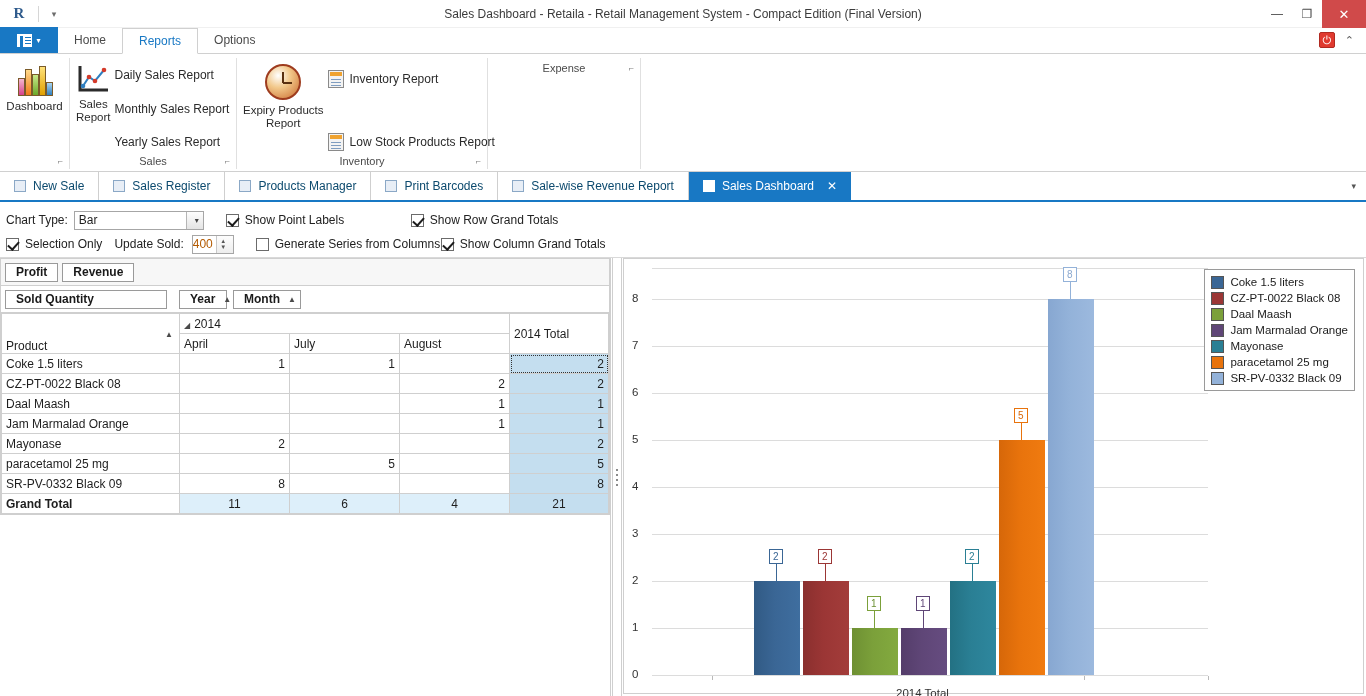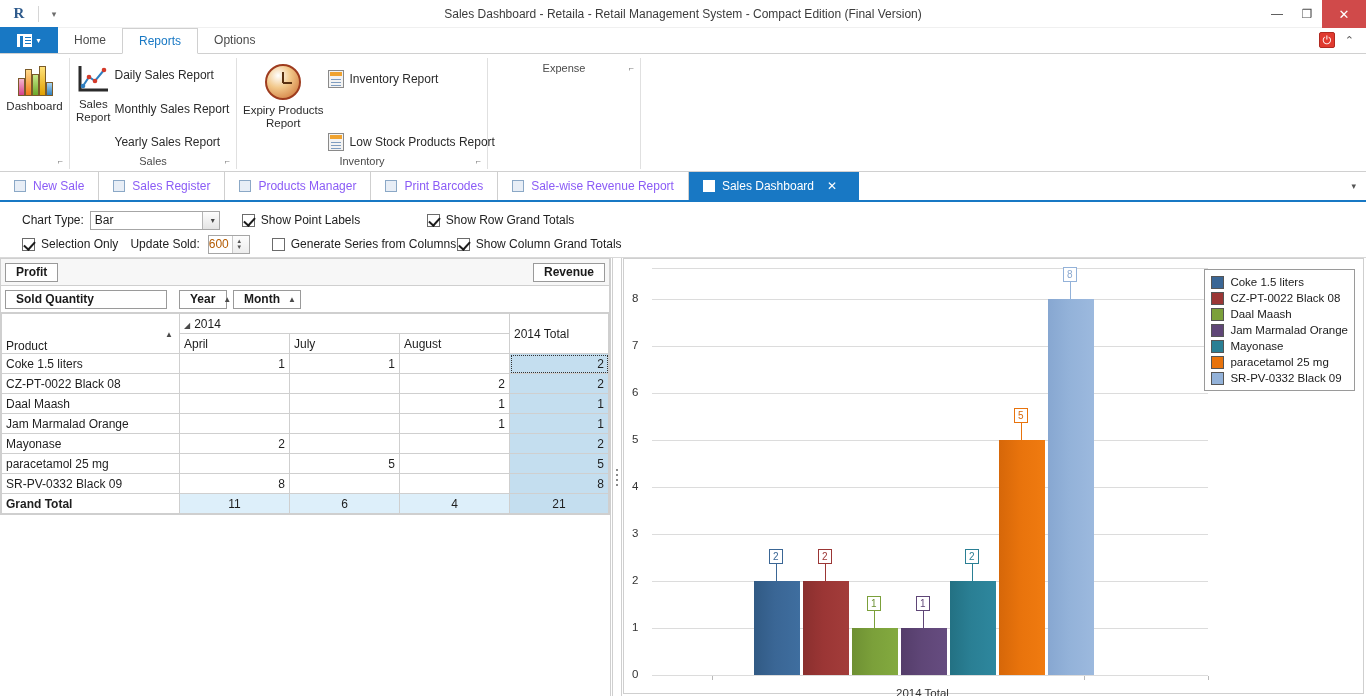--- a/index.html
+++ b/index.html
@@ -80,30 +80,30 @@
   .ico-doc { width:16px; height:18px; background:#f3f3f3; border:1px solid #8a8a8a; position:relative; }
   .ico-doc:before { content:''; position:absolute; left:1px; top:1px; right:1px; height:4px;
                     background:#f0a330; }
   .ico-doc:after { content:''; position:absolute; left:2px; top:8px; width:10px; height:1px;
                    background:#7f9dc0; box-shadow:0 3px 0 #7f9dc0, 0 6px 0 #7f9dc0; }
 
   
   .doctabs { height:30px; background:#fff; display:flex; align-items:stretch;
              border-bottom:2px solid #1878c4; position:relative; }
   .dtab { display:flex; align-items:center; gap:7px; padding:0 14px; font-size:12px;
-          color:#8b5cf6; border-right:1px solid #cfcfcf; }
+          color:#0c4a6e; border-right:1px solid #cfcfcf; }
   .dtab .box { width:12px; height:12px; border:1px solid #8ba8c6; background:#e8eef6; }
-  .dtab.active { background:#1878c4; color:#fff; border-right:none; padding-right:22px; }
+  .dtab.active { background:#1878c4; color:#fff; border-right:none; padding-right:14px; }
   .dtab.active .box { border-color:#fff; background:#fff; }
   .dtab .tclose { font-size:12px; margin-left:6px; color:#fff; }
   .doctabs-caret { margin-left:auto; padding:0 10px; display:flex; align-items:center;
                    color:#555; font-size:9px; }
 
   
-  .optbar { height:56px; padding:6px 22px 0; background:#fff; border-bottom:1px solid #d9d9d9;
+  .optbar { height:56px; padding:6px 6px 0; background:#fff; border-bottom:1px solid #d9d9d9;
             position:relative; }
   .optrow { display:flex; align-items:center; height:24px; }
   .olabel { font-size:12px; color:#222; }
   .combo { width:130px; height:19px; border:1px solid #a6a6a6; background:#fff;
            display:flex; align-items:center; position:relative; margin-left:6px; }
   .combo span { padding-left:4px; font-size:12px; }
   .combo .cbtn { position:absolute; right:0; top:0; width:17px; height:17px;
                  background:linear-gradient(#fdfdfd,#e4e4e4); border-left:1px solid #b5b5b5;
                  display:flex; align-items:center; justify-content:center;
                  font-size:8px; color:#444; }
@@ -128,21 +128,21 @@
   .splitter .dots { display:flex; flex-direction:column; gap:3px; }
   .splitter .dots i { width:2px; height:2px; background:#8a8a8a; display:block; }
   .splitter:before, .splitter:after { content:''; position:absolute; top:0; bottom:0;
                                       width:1px; background:#cfcfcf; }
   .splitter:before { left:1px; } .splitter:after { right:1px; }
   .right-pane { flex:1; background:#fff; border:1px solid #cfcfcf; margin:0 2px 2px 0;
                 position:relative; }
 
   
   .fieldbar { height:28px; border:1px solid #cfcfcf; background:#f7f7f7;
-              display:flex; align-items:center; gap:4px; padding:0 4px;justify-content:space-between; }
+              display:flex; align-items:center; gap:4px; padding:0 4px; }
   .fieldchip { border:1px solid #9a9a9a; background:#fff; font-size:12px; font-weight:bold;
                padding:2px 10px; height:19px; display:flex; align-items:center; color:#1a1a1a; }
   .pivot { border:1px solid #cfcfcf; border-top:none; background:#fff; }
   .pivot-hdr-row { display:flex; height:27px; align-items:center; gap:6px;
                    border-bottom:1px solid #cfcfcf; padding:0 4px; }
   .pivot-hdr-row .fieldchip { min-width:0; }
   .sort-asc { font-size:8px; color:#4a4a4a; margin-left:8px; }
 
   table.pv { border-collapse:collapse; width:100%; table-layout:fixed; font-size:12px; }
   table.pv th, table.pv td { border:1px solid #cfcfcf; height:20px; padding:0 4px;
@@ -342,21 +342,21 @@
       <span>Show Row Grand Totals</span>
     </div>
   </div>
   <div class="optrow">
     <div class="cb">
       <span class="cbx on"></span>
       <span>Selection Only</span>
     </div>
     <span class="olabel" style="margin-left:12px">Update Sold:</span>
     <div class="spin" style="margin-left:8px">
-      <span>600</span>
+      <span>400</span>
       <span class="arrows">
         <i style="font-style:normal">▲</i>
         <i style="font-style:normal">▼</i>
       </span>
     </div>
     <div class="cb" style="margin-left:22px; width:185px">
       <span class="cbx"></span>
       <span>Generate Series from Columns</span>
     </div>
     <div class="cb">

